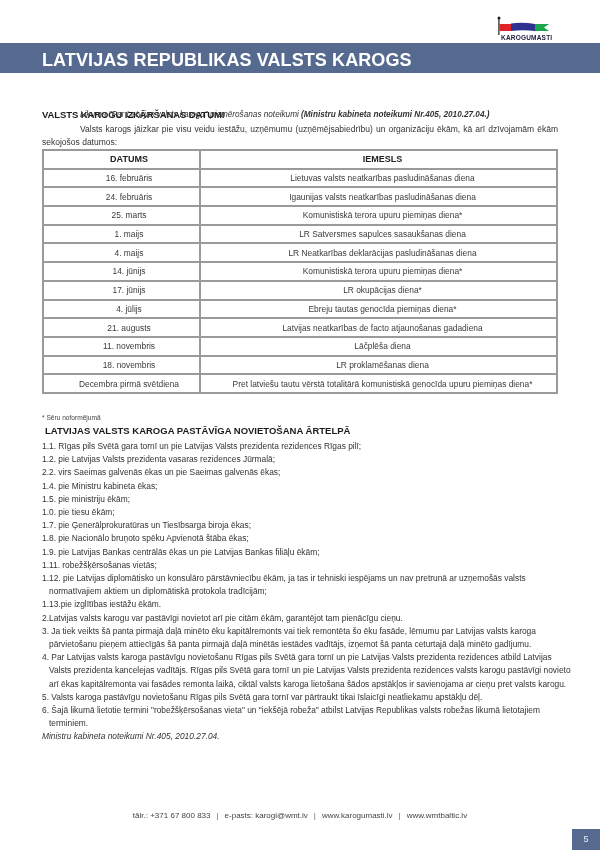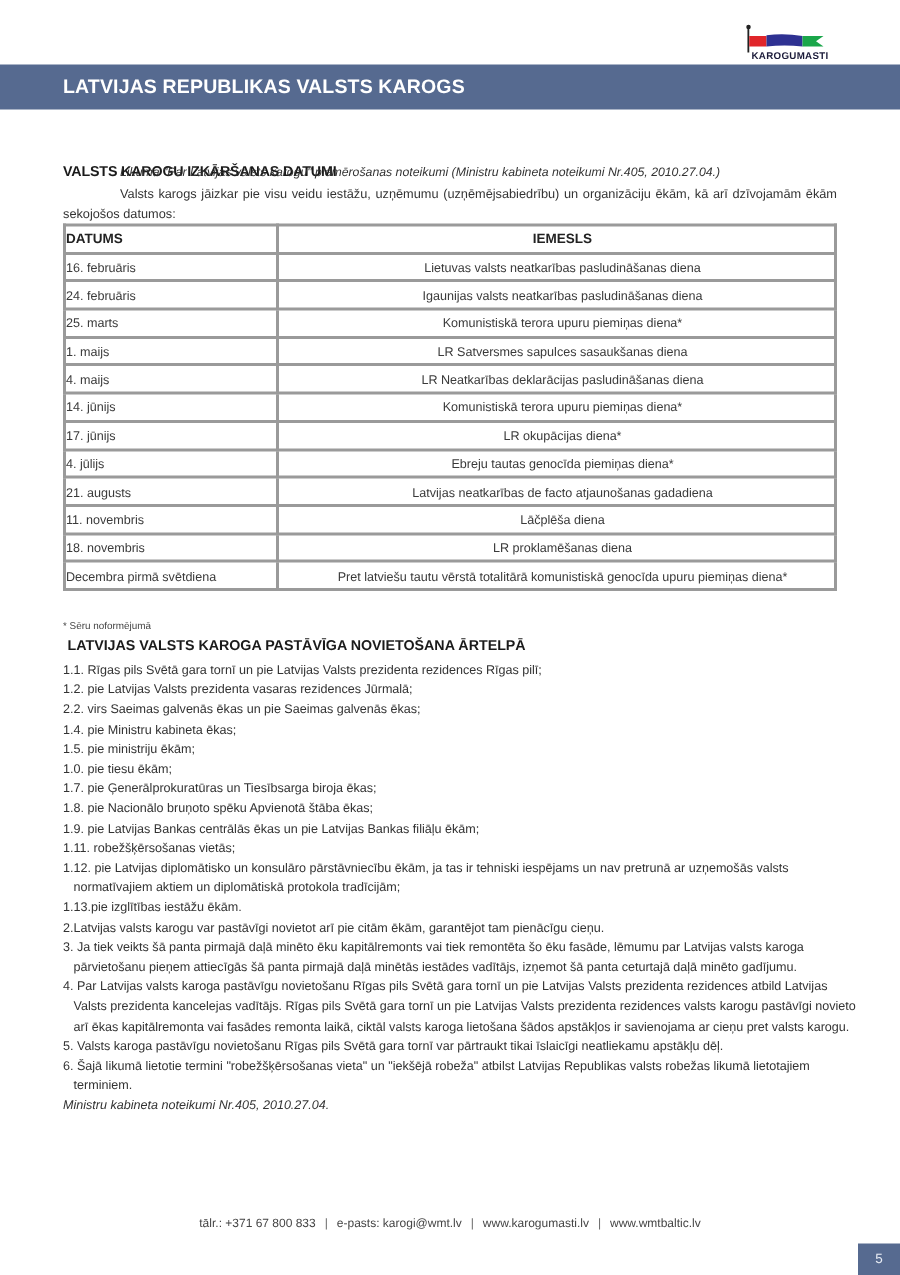--- a/index.html
+++ b/index.html
@@ -15,44 +15,44 @@
   .logo-text {
     position: absolute; left: 4px; top: 18px; font-size: 6.5px; font-weight: bold;
     letter-spacing: 0.2px; color: #1b1b3a;
   }
   .title-bar {
     position: absolute; left: 0; top: 43px; width: 600px; height: 30px;
     background: #566a90;
   }
   .title-bar span {
     position: absolute; left: 42px; top: 7px; color: #ffffff;
-    font-size: 13px; font-weight: bold; letter-spacing: 0.1px;
+    font-size: 18px; font-weight: bold; letter-spacing: 0.1px;
   }
   .subtitle {
     position: absolute; left: 42px; top: 82px; font-size: 9.5px; font-weight: bold;
     color: #1a1a1a; letter-spacing: -0.1px; margin-top: 27px;
   }
   .intro1 {
     position: absolute; left: 80px; top: 110px; font-size: 8.2px; font-style: italic; color: #333;
   }
-  .intro1 b { font-weight: normal; }
+  .intro1 b { font-weight: bold; }
   .intro2 {
     position: absolute; left: 42px; top: 123px; width: 516px; font-size: 8.5px;
     line-height: 12.5px; text-align: justify; text-indent: 38px; color: #333;
   }
   table.dates {
     position: absolute; left: 42px; top: 149px; width: 516px;
     border-collapse: collapse; font-size: 8.4px; color: #3a3a3a;
     border: 2px solid #9a9a9a;
   }
   table.dates th, table.dates td {
     border: 2px solid #9a9a9a; height: 16.7px; padding: 0 0 0 8px; text-align: center;
   }
   table.dates th { font-weight: bold; color: #222; font-size: 9px; }
-  table.dates .c1 { width: 140px; text-align: left; padding-left: 0; }
+  table.dates .c1 { width: 140px; text-align: center; padding-left: 15px; }
   .footnote {
     position: absolute; left: 42px; top: 414px; font-size: 6.6px; color: #444;
   }
   .section-title {
     position: absolute; left: 45px; top: 425px; font-size: 9.5px; font-weight: bold; color: #1a1a1a; text-align: center;
   }
   .list {
     position: absolute; left: 42px; top: 440px; width: 530px; font-size: 8.4px;
     line-height: 13.2px; color: #333;
   }

